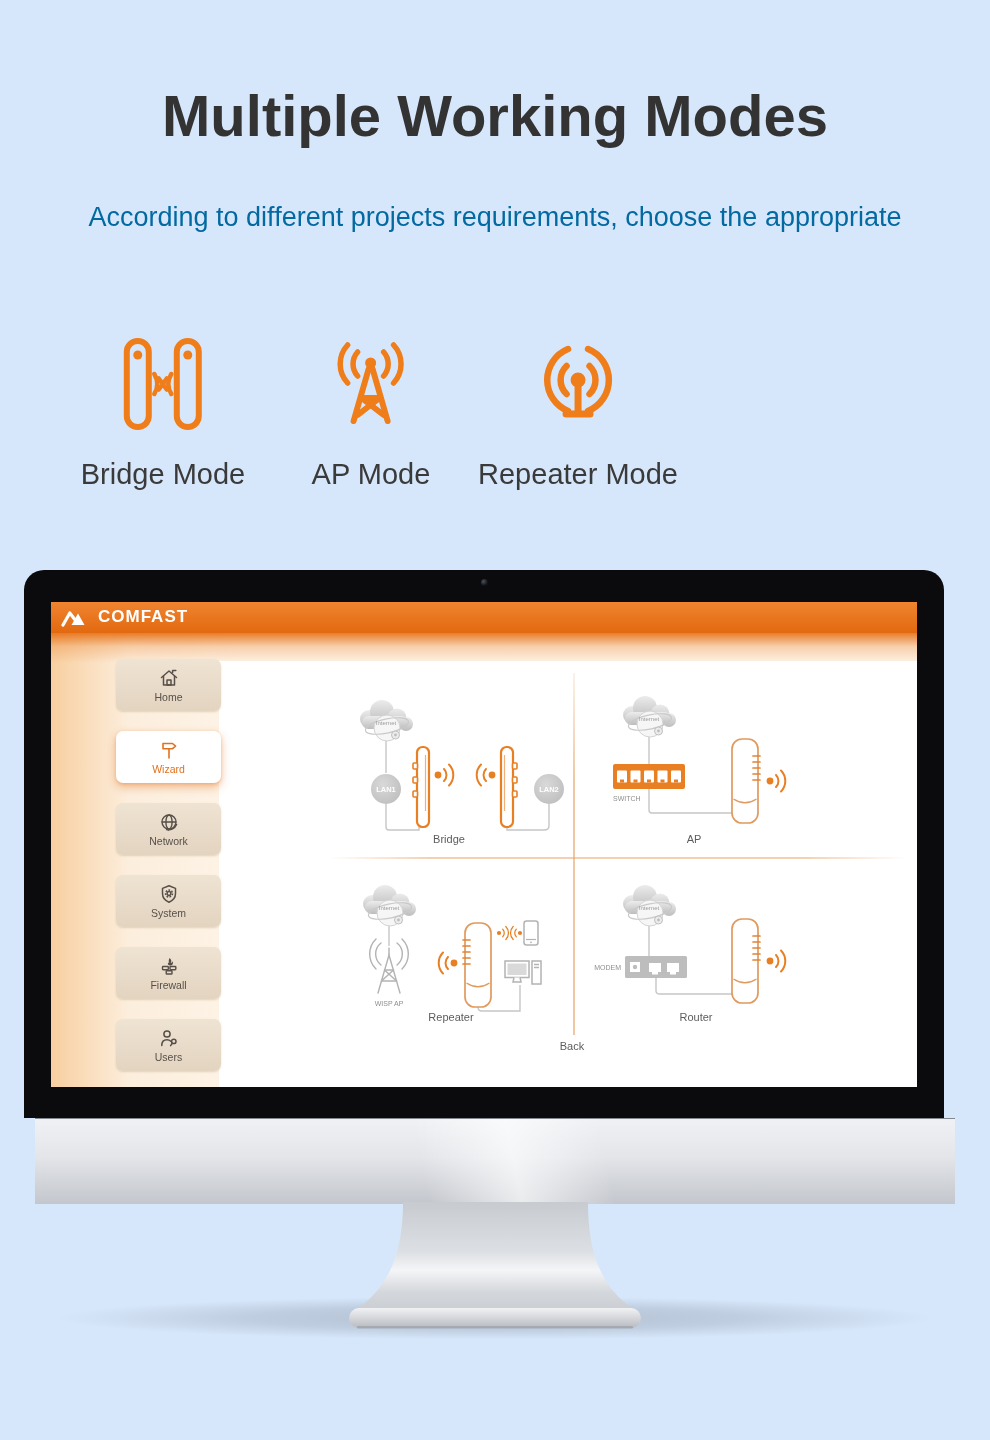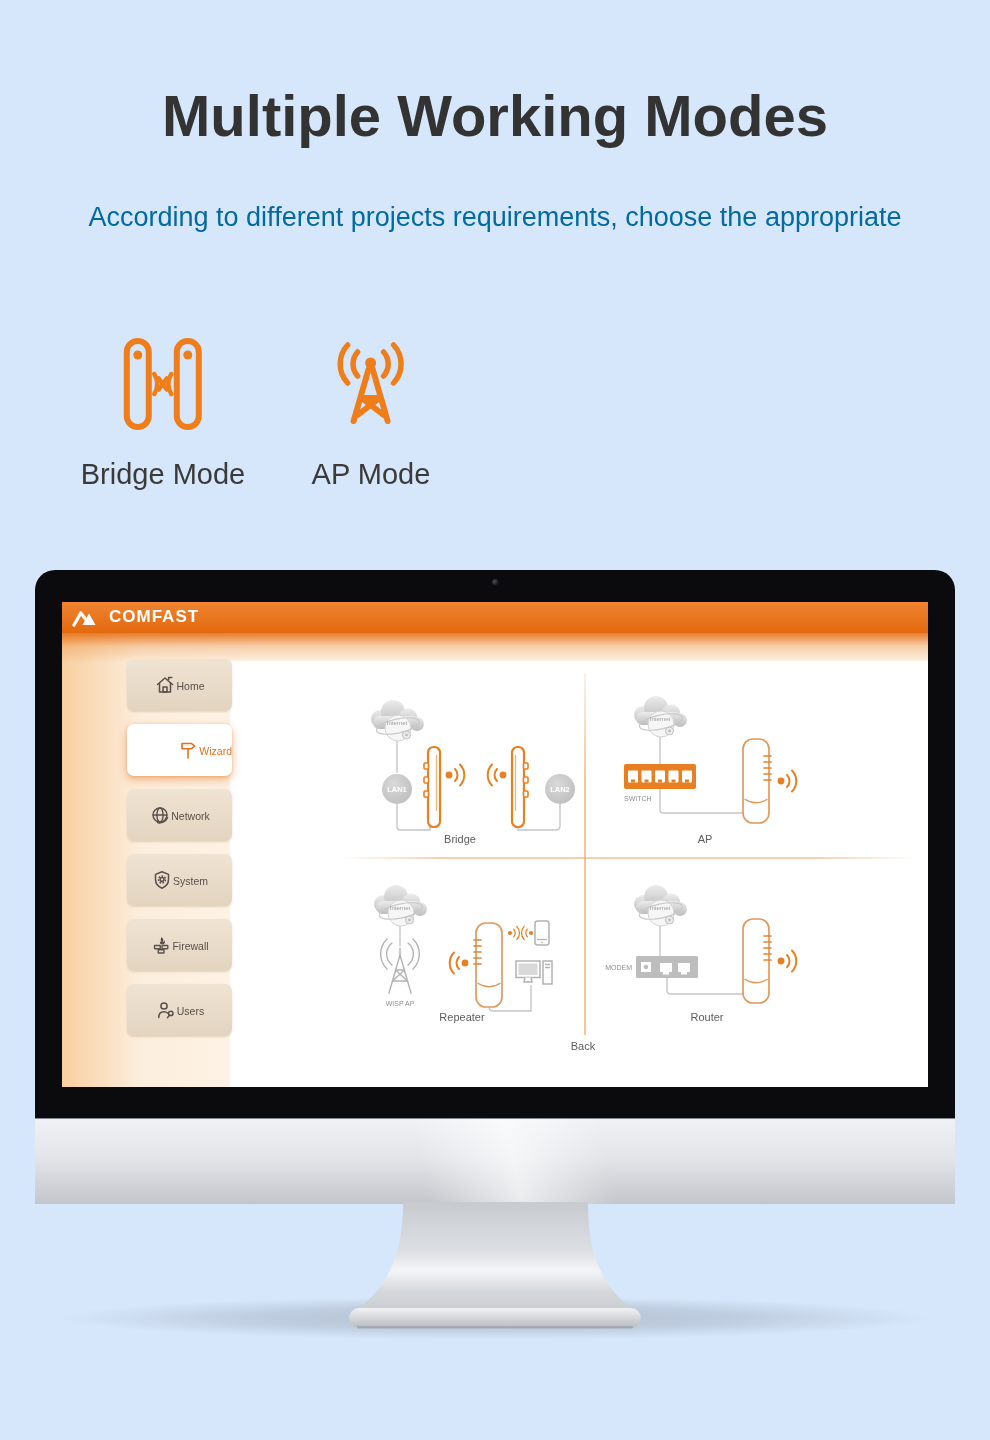--- a/index.html
+++ b/index.html
@@ -16,21 +16,21 @@
   .modes{position:absolute;top:336px;left:0;width:100%;height:160px;}
   .mode{position:absolute;top:0;transform:translateX(-50%);text-align:left;}
   .mode-icon{display:block;margin:0 auto;}
   .mode-label{display:block;margin-top:26px;font-size:29px;color:#3a3a3a;white-space:nowrap;}
   .m1{left:163px}.m2{left:371px}.m3{left:578px}.m4{left:816px}
 
   
   .desk-shadow{position:absolute;left:48px;top:1296px;width:894px;height:44px;
      background:radial-gradient(ellipse closest-side at 50% 50%,
        rgba(136,147,162,.48) 0%,rgba(136,147,162,.30) 55%,rgba(136,147,162,0) 98%);}
-  .monitor{position:absolute;left:35px;top:570px;width:920px;height:548px;
+  .monitor{position:absolute;left:24px;top:570px;width:920px;height:548px;
            background:#0b0b0d;border-radius:20px 20px 0 0;z-index:2;}
   .cam{position:absolute;left:50%;top:9px;width:7px;height:7px;margin-left:-3px;border-radius:50%;
        background:radial-gradient(circle at 35% 35%,#4a515b,#101216 65%);}
   .chin{position:absolute;left:35px;top:1118px;width:920px;height:85px;z-index:2;
         background:linear-gradient(78deg,rgba(255,255,255,0) 42%,rgba(255,255,255,.65) 52%,rgba(255,255,255,0) 62%),
                    linear-gradient(180deg,#eff1f4 0%,#e3e5e9 45%,#c3c6cc 100%);
         border-top:1px solid #83878e;}
   .stand{position:absolute;left:335px;top:1202px;z-index:2;}
 
   
@@ -39,27 +39,27 @@
           background:linear-gradient(180deg,#f08430 0%,#e2690f 100%);
           display:flex;align-items:center;padding-left:10px;box-sizing:border-box;}
   .brand{color:#fff;font-weight:bold;font-size:17px;letter-spacing:1px;margin-left:7px;margin-top:-1px;}
   .screen-body{position:absolute;left:0;top:31px;right:0;bottom:0;
      background:linear-gradient(90deg,#f8cfa0 0%,#fceedd 9%,#fdf3e6 22%,#fdf3e6 100%);}
   .screen-body::before{content:"";position:absolute;left:0;top:0;right:0;height:30px;z-index:1;
      background:linear-gradient(180deg,rgba(231,112,21,.9) 0%,rgba(236,140,60,.35) 45%,rgba(240,160,90,0) 100%);}
 
   
   .nav{position:absolute;left:65px;top:26px;width:105px;z-index:3;}
-  .nav-item{height:52px;margin-bottom:13px;border-radius:7px;cursor:pointer;
+  .nav-item{height:52px;margin-bottom:20px;border-radius:7px;cursor:pointer;
      background:linear-gradient(180deg,#efe3d3 0%,#e3d4c0 100%);
      box-shadow:0 1px 2px rgba(160,120,70,.25);
-     display:flex;flex-direction:row;align-items:center;justify-content:center;color:#57504a;}
+     display:flex;flex-direction:column;align-items:center;justify-content:center;color:#57504a;}
   .nav-item .nlabel{font-size:10.5px;margin-top:2px;}
   .nav-item.active{background:#fff;color:#e2711d;
-     box-shadow:0 4px 10px rgba(226,113,29,.45),0 1px 3px rgba(226,113,29,.3);justify-content:flex-end;}
+     box-shadow:0 4px 10px rgba(226,113,29,.45),0 1px 3px rgba(226,113,29,.3);}
   .nic{display:block;}
 
   
   .panel{position:absolute;left:168px;top:28px;right:0;bottom:0;background:#fff;z-index:2;}
   .panel svg{display:block;}
   .dlabel{font-size:11px;fill:#5c5c5c;}
   .tiny{font-size:7px;fill:#8f8f8f;}
   .lan-t{font-size:7.5px;fill:#fff;font-weight:bold;}
   .net-t{font-size:6px;fill:#9c9c9c;}
 </style>
@@ -97,20 +97,32 @@
         <path d="M39,62 L61,79 M57,62 L35,79"></path>
         <g stroke-width="5.5">
           <path d="M35,16 A18,18 0 0 0 35,40"></path>
           <path d="M25,9 A28,28 0 0 0 25,47"></path>
           <path d="M61,16 A18,18 0 0 1 61,40"></path>
           <path d="M71,9 A28,28 0 0 1 71,47"></path>
         </g>
       </svg>
       <span class="mode-label">AP Mode</span>
     </div>
+    <div class="mode m3">
+      <svg class="mode-icon" width="96" height="96" viewBox="0 0 96 96" fill="none" stroke="#ef7d1a" stroke-width="6.5" stroke-linecap="round">
+        <circle cx="48" cy="44" r="7.5" fill="#ef7d1a" stroke="none"></circle>
+        <path d="M48,51 V75" stroke-width="7"></path>
+        <path d="M36,78 H60" stroke-width="7"></path>
+        <path d="M36.5,30 A19.5,19.5 0 0 0 36.5,58"></path>
+        <path d="M59.5,30 A19.5,19.5 0 0 1 59.5,58"></path>
+        <path d="M38,13 A33.5,33.5 0 0 0 38,75"></path>
+        <path d="M58,13 A33.5,33.5 0 0 1 58,75"></path>
+      </svg>
+      <span class="mode-label">Repeater Mode</span>
+    </div>
   </div>
 
   <div class="desk-shadow"></div>
 
   <div class="monitor">
     <div class="cam"></div>
 
     <div class="screen">
 
       <div class="topbar">

